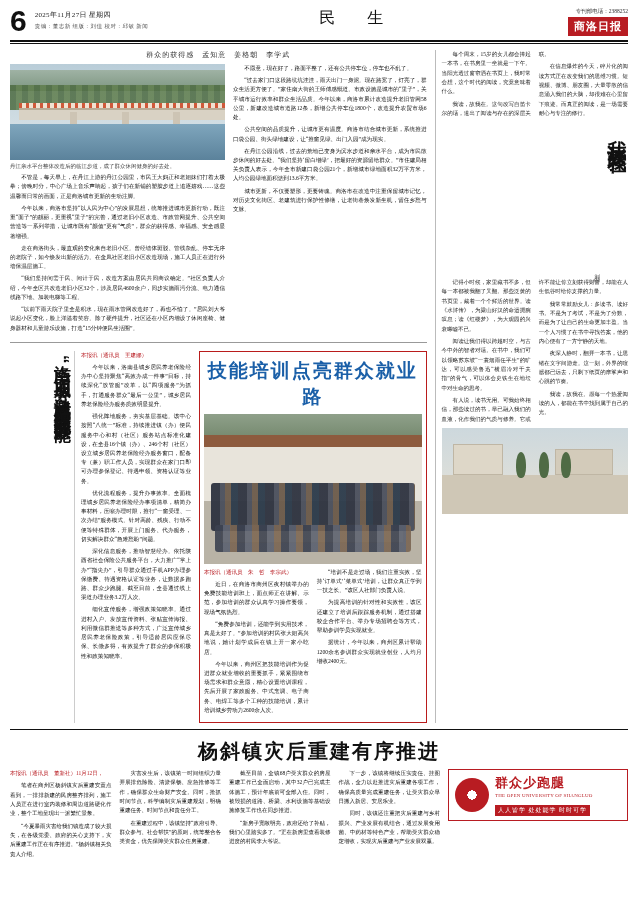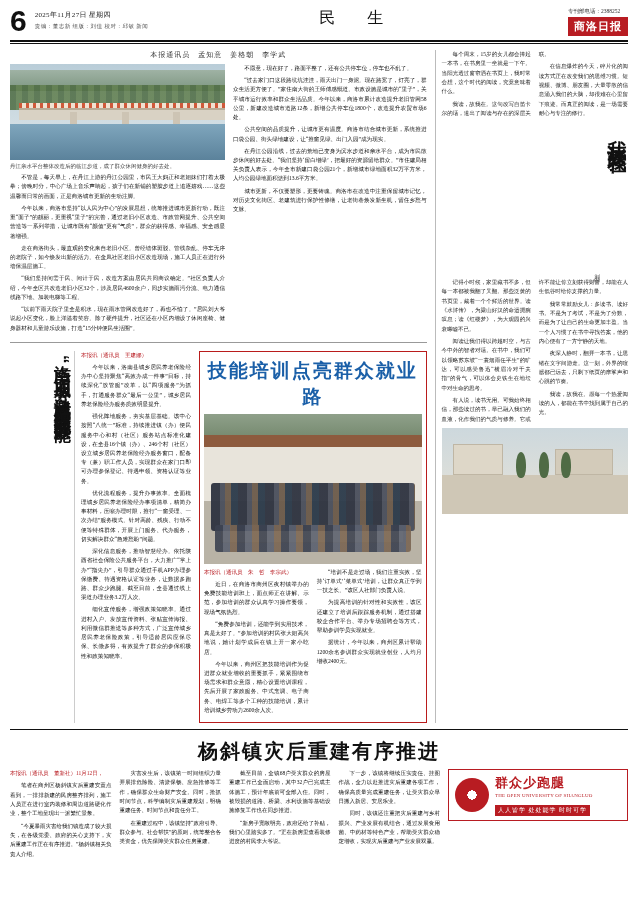--- a/index.html
+++ b/index.html
@@ -13,21 +13,21 @@
   }
   .page{position:relative;width:638px;height:897px;box-sizing:border-box;padding:0 10px;}
 
   
   .masthead{display:flex;align-items:flex-start;gap:8px;padding-top:6px;}
   .folio{font-family:"Liberation Sans",sans-serif;font-size:30px;font-weight:bold;line-height:1;color:#111;}
   .mast-mid{flex:0 0 auto;padding-top:4px;}
   .mast-date{font-size:7px;color:#222;letter-spacing:.3px;}
   .mast-editors{font-size:5.5px;color:#555;margin-top:3px;letter-spacing:.5px;}
   .mast-section{flex:1;text-align:center;font-size:16px;letter-spacing:14px;color:#111;padding-top:2px;font-family:"Liberation Serif",serif;}
-  .mast-right{padding-top:2px;}
+  .mast-right{text-align:right;padding-top:2px;}
   .mast-hotline{font-size:5.5px;color:#333;}
   .mast-logo{margin-top:2px;background:#b81c22;color:#fff;font-size:11px;font-weight:bold;padding:2px 6px;letter-spacing:1px;display:inline-block;font-family:"Liberation Sans",sans-serif;}
   .rule-thick{border-top:2px solid #111;margin:4px 0 0 0;}
   .rule-thin{border-top:1px solid #111;margin-top:1px;}
 
   
   .body-grid{display:flex;gap:8px;margin-top:6px;}
   .col-left{width:420px;}
   .col-right{width:188px;border-left:1px solid #bbb;padding-left:6px;}
 
@@ -125,21 +125,21 @@
       <div class="mast-logo">商洛日报</div>
     </div>
   </div>
   <div class="rule-thick"></div>
   <div class="rule-thin"></div>
 
   <div class="body-grid">
 
     <div class="col-left">
 
-      <div class="byline">本报通讯员　孟知意　姜格朝　李学武</div>
+      <div class="byline">群众的获得感　孟知意　姜格朝　李学武</div>
 
       <div style="display:flex;gap:8px;">
         <div style="width:215px;">
           <div class="photo ph-bridge">
             <div class="sky"></div>
               <div class="hill"></div>
               <div class="trees"></div>
             <div class="rail"></div>
               <div class="deck"></div>
             <div class="pier" style="left:28%"></div>

